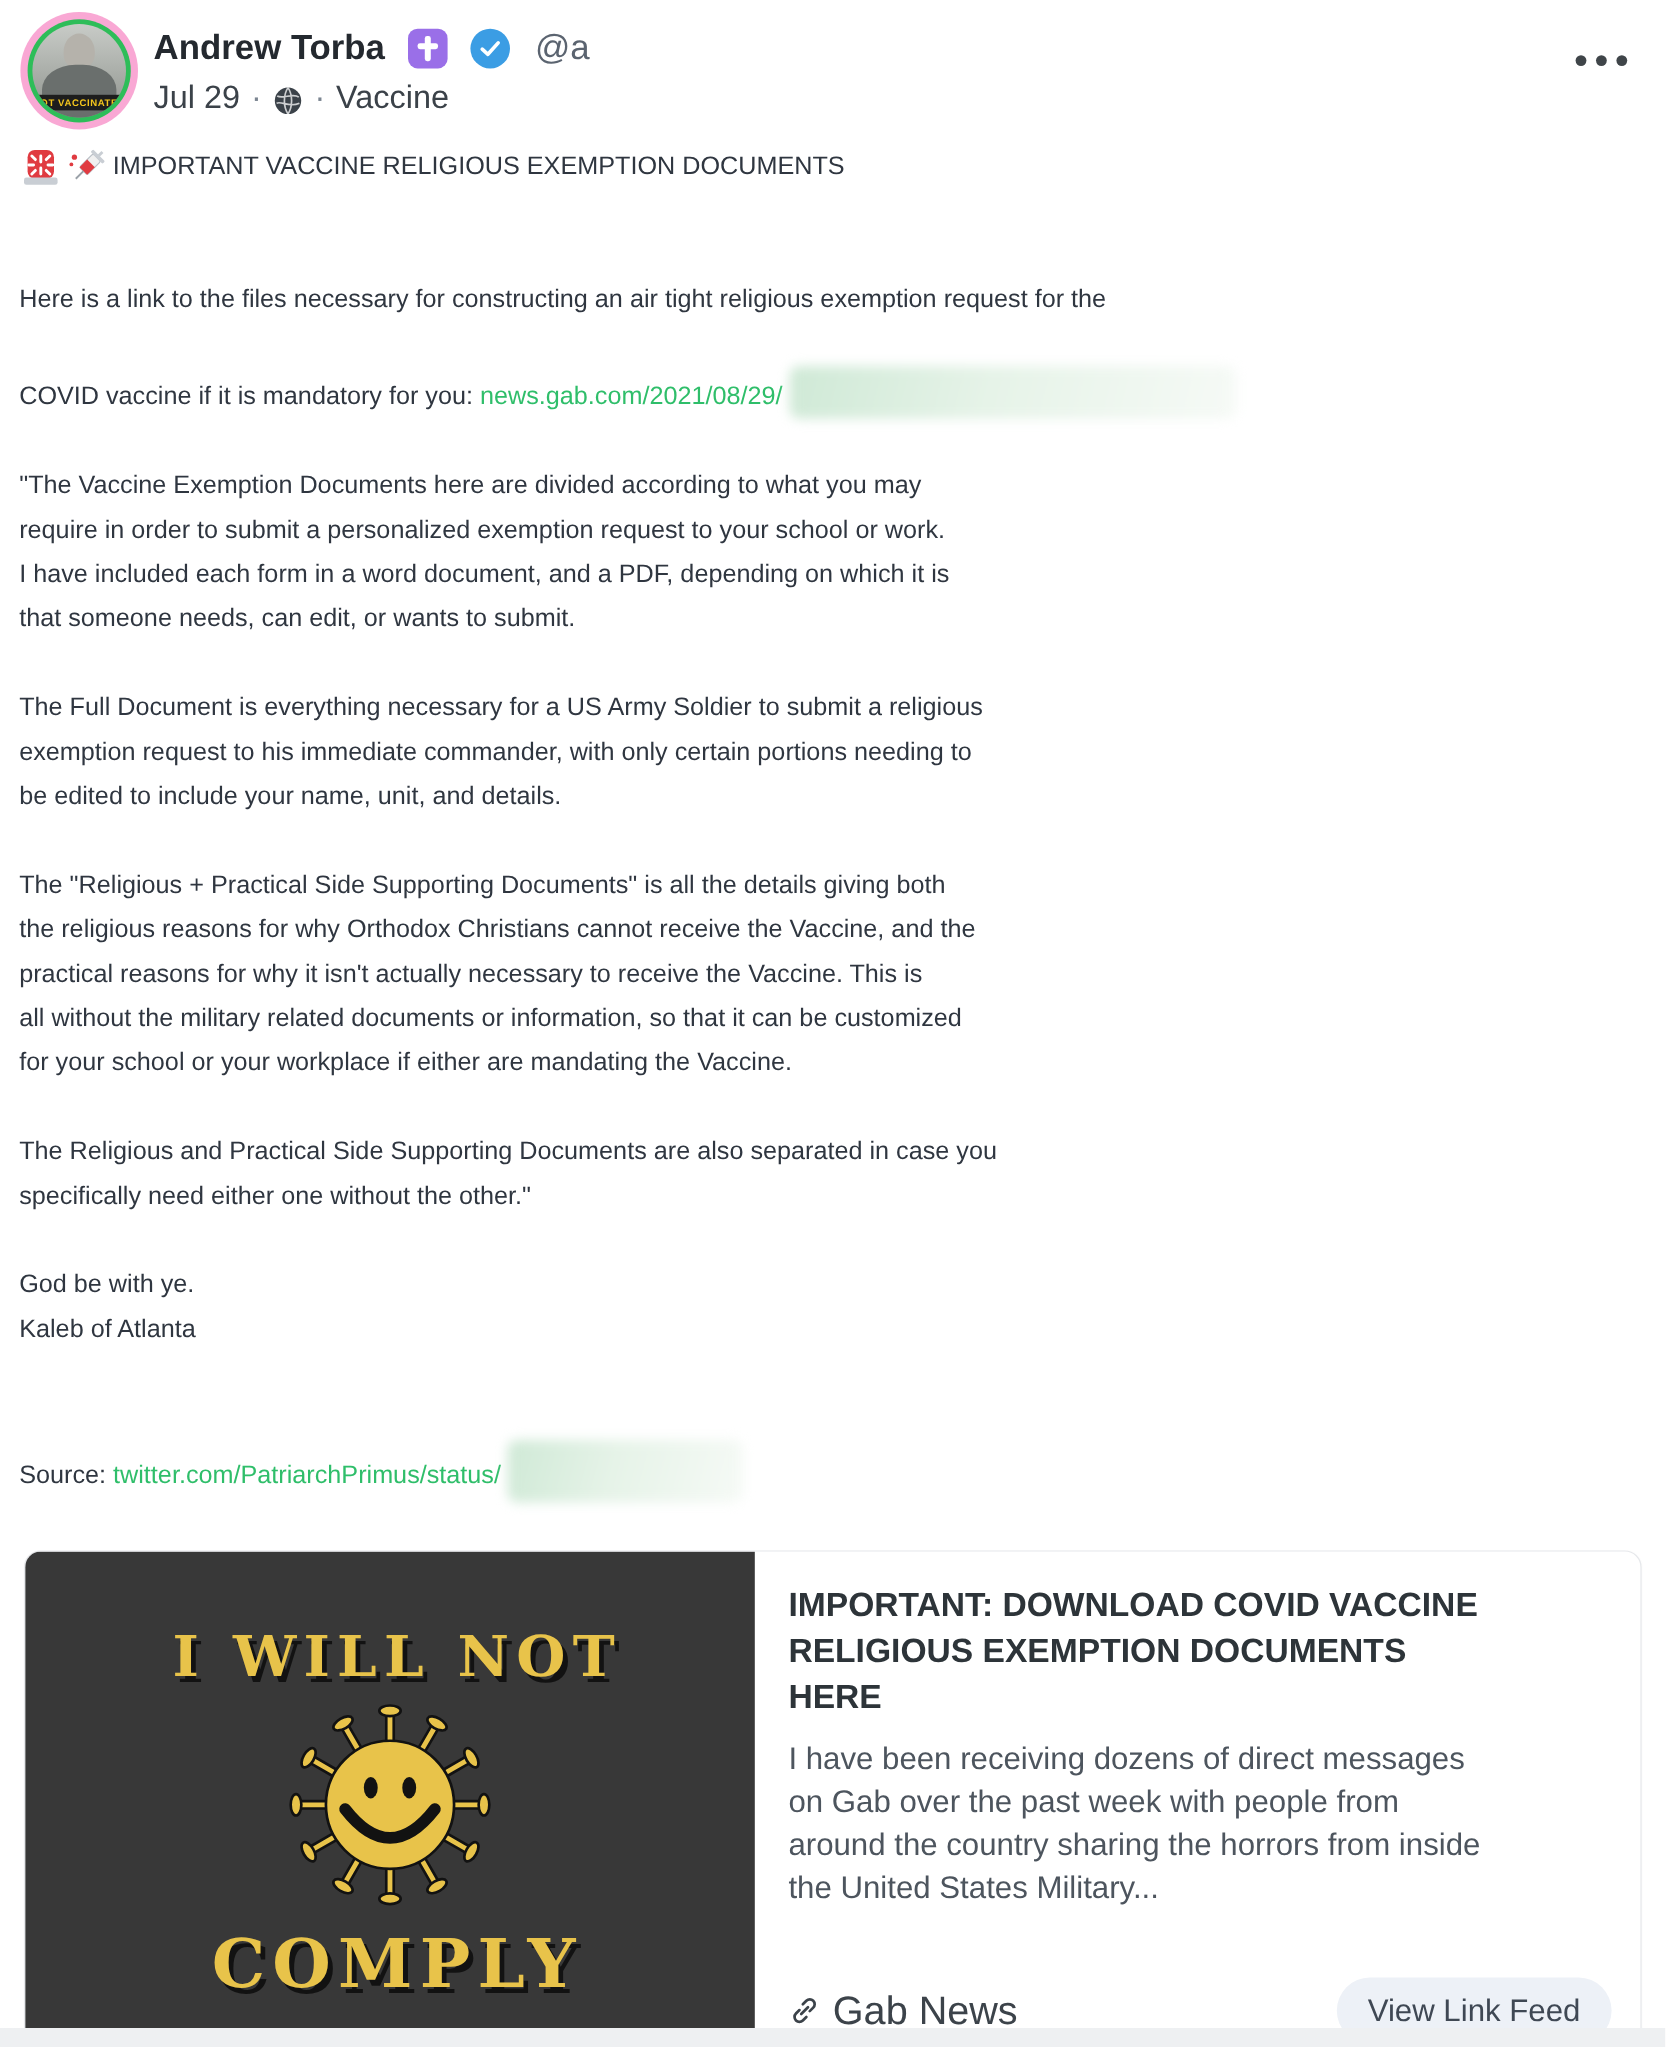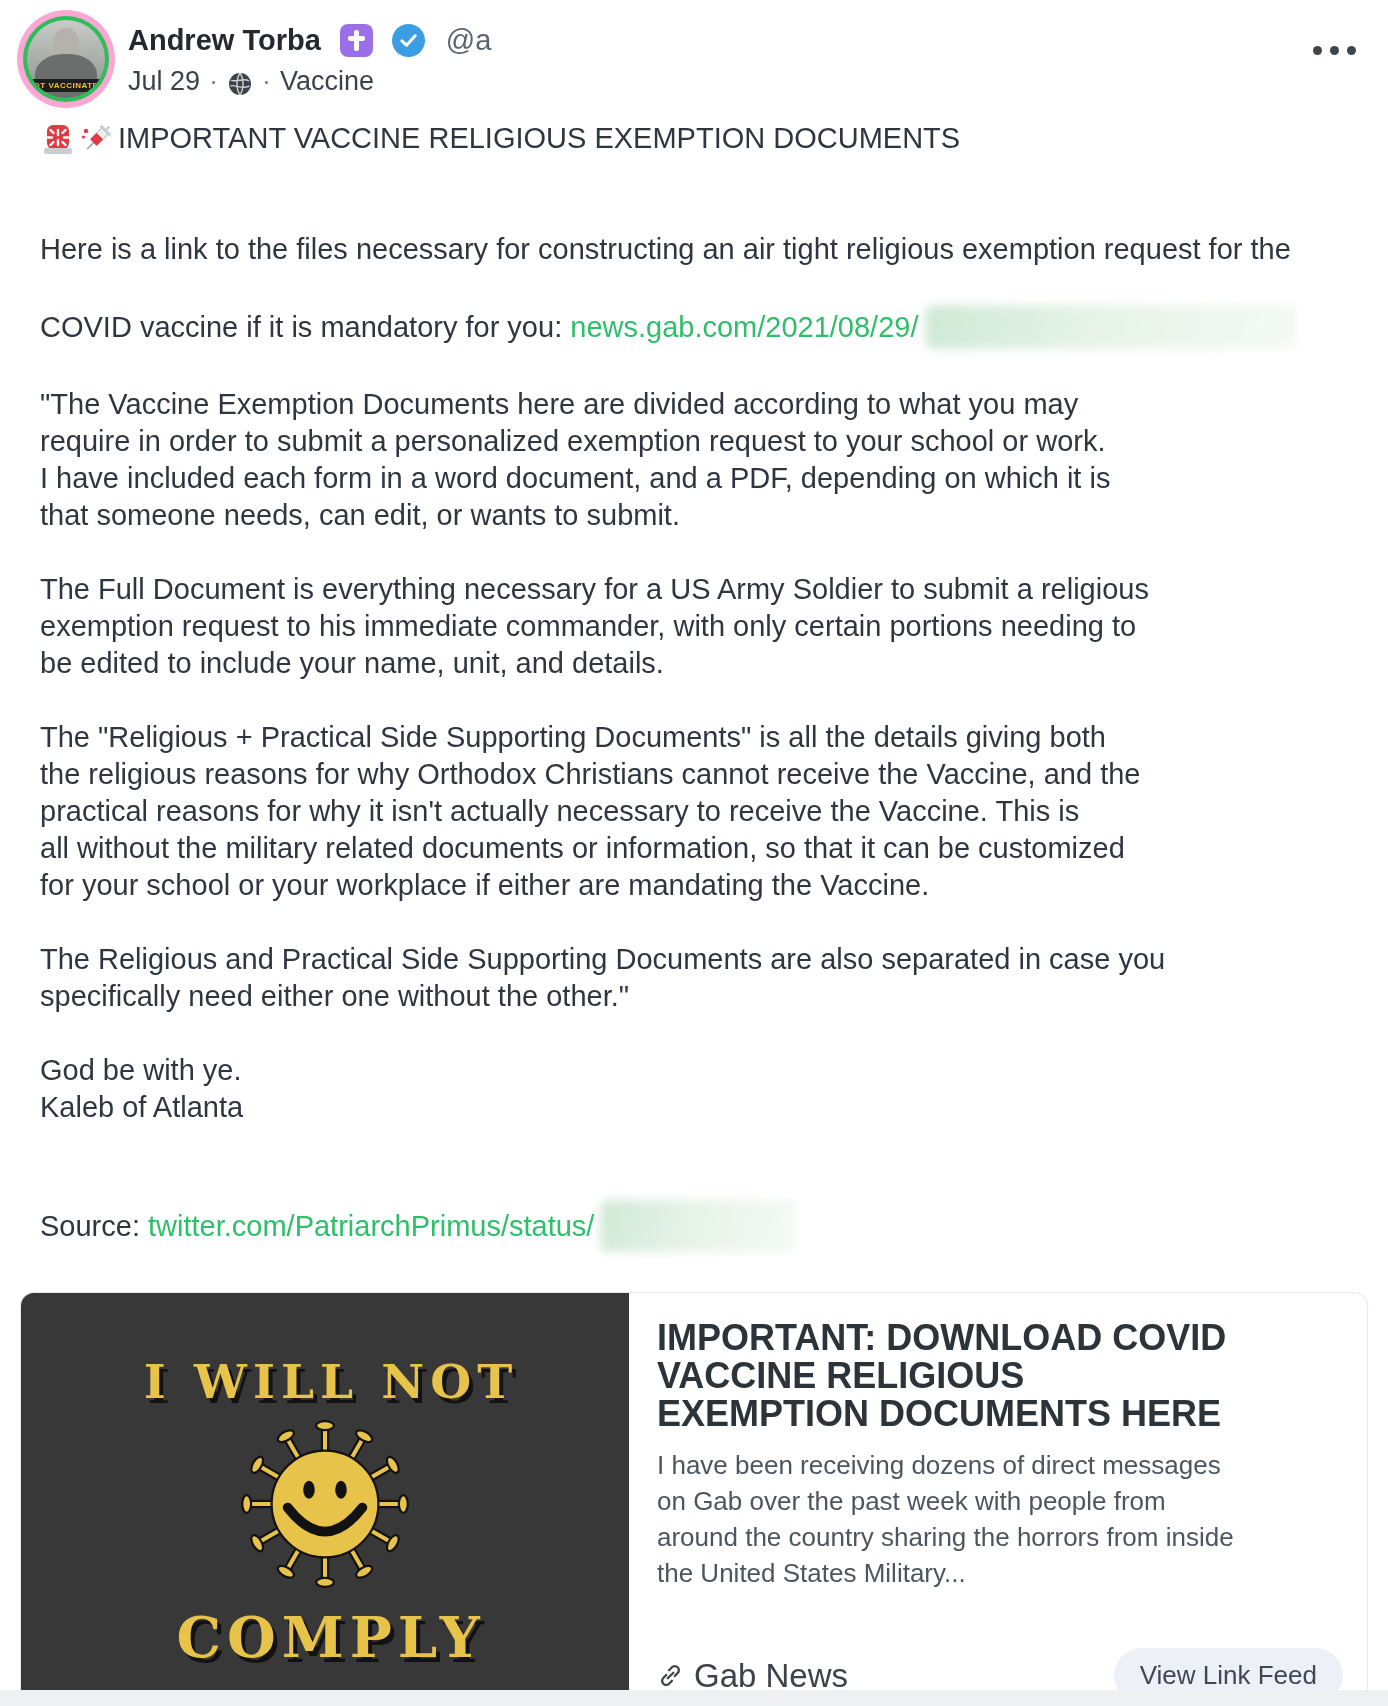--- a/index.html
+++ b/index.html
@@ -46,21 +46,21 @@
     display:flex; align-items:center; justify-content:center; flex:0 0 auto;
   }
   .handle { font-size:29px; color:#5b6470; margin-left:2px; }
   .meta-row { display:flex; align-items:center; gap:9px; margin-top:9px;
     font-size:27px; color:#3b4249; }
   .meta-dot { color:#7a8ema; color:#7b8591; }
   .globe-icon { display:inline-flex; transform:translateY(2px); }
   .menu-dots { display:flex; gap:8px; padding:36px 4px 0 0; cursor:pointer; }
   .menu-dots i { width:9px; height:9px; border-radius:50%; background:#3f4549; }
   
-  .post-body { padding:12px 24px 0 40px; font-size:29px; line-height:37px; color:#2f3640; }
+  .post-body { padding:12px 24px 0 16px; font-size:21px; line-height:37px; color:#2f3640; }
   .headline { display:flex; align-items:center; }
   .em-icon { display:inline-flex; margin-right:3px; }
   .para { margin-top:37px; white-space:pre-line; }
   .para.first { margin-top:37px; }
   a.glink { color:#2fbe6a; text-decoration:none; cursor:pointer; }
   .blur-redact {
     display:inline-block; vertical-align:-12px; border-radius:8px;
     background:linear-gradient(105deg,#cfe9d6 0%,#e6f3e8 45%,#f6faf6 100%);
     filter:blur(5px);
   }
@@ -78,21 +78,21 @@
     display:flex; flex-direction:column; align-items:center; justify-content:center;
     gap:10px;
   }
   .img-word {
     font-family:"DejaVu Serif", serif; font-weight:bold; color:#e8c34a;
     text-shadow:4px 5px 0 #121212; letter-spacing:6px; line-height:1;margin-left:12px;
   }
   .img-word.top { font-size:47px; }
   .img-word.bottom { font-size:56px; margin-top:6px; }
   .card-right { flex:1 1 auto; position:relative; padding:26px 24px 0 28px; }
-  .card-title { font-size:36px; line-height:38px; font-weight:bold; color:#2d3439; max-width:585px; }
+  .card-title { font-size:28px; line-height:38px; font-weight:bold; color:#2d3439; max-width:585px; }
   .card-desc { margin-top:14px; font-size:26px; line-height:36px; color:#4d555e; max-width:585px; }
   .card-footer {
     position:absolute; left:28px; right:24px; bottom:26px;
     display:flex; align-items:center; justify-content:space-between;
   }
   .provider { display:flex; align-items:center; gap:10px; font-size:33px; color:#3c434a; }
   .view-btn {
     border:none; background:#edf1f7; color:#3f4854; font-family:inherit;
     font-size:26px; padding:12px 26px; border-radius:999px; cursor:pointer;
   }

